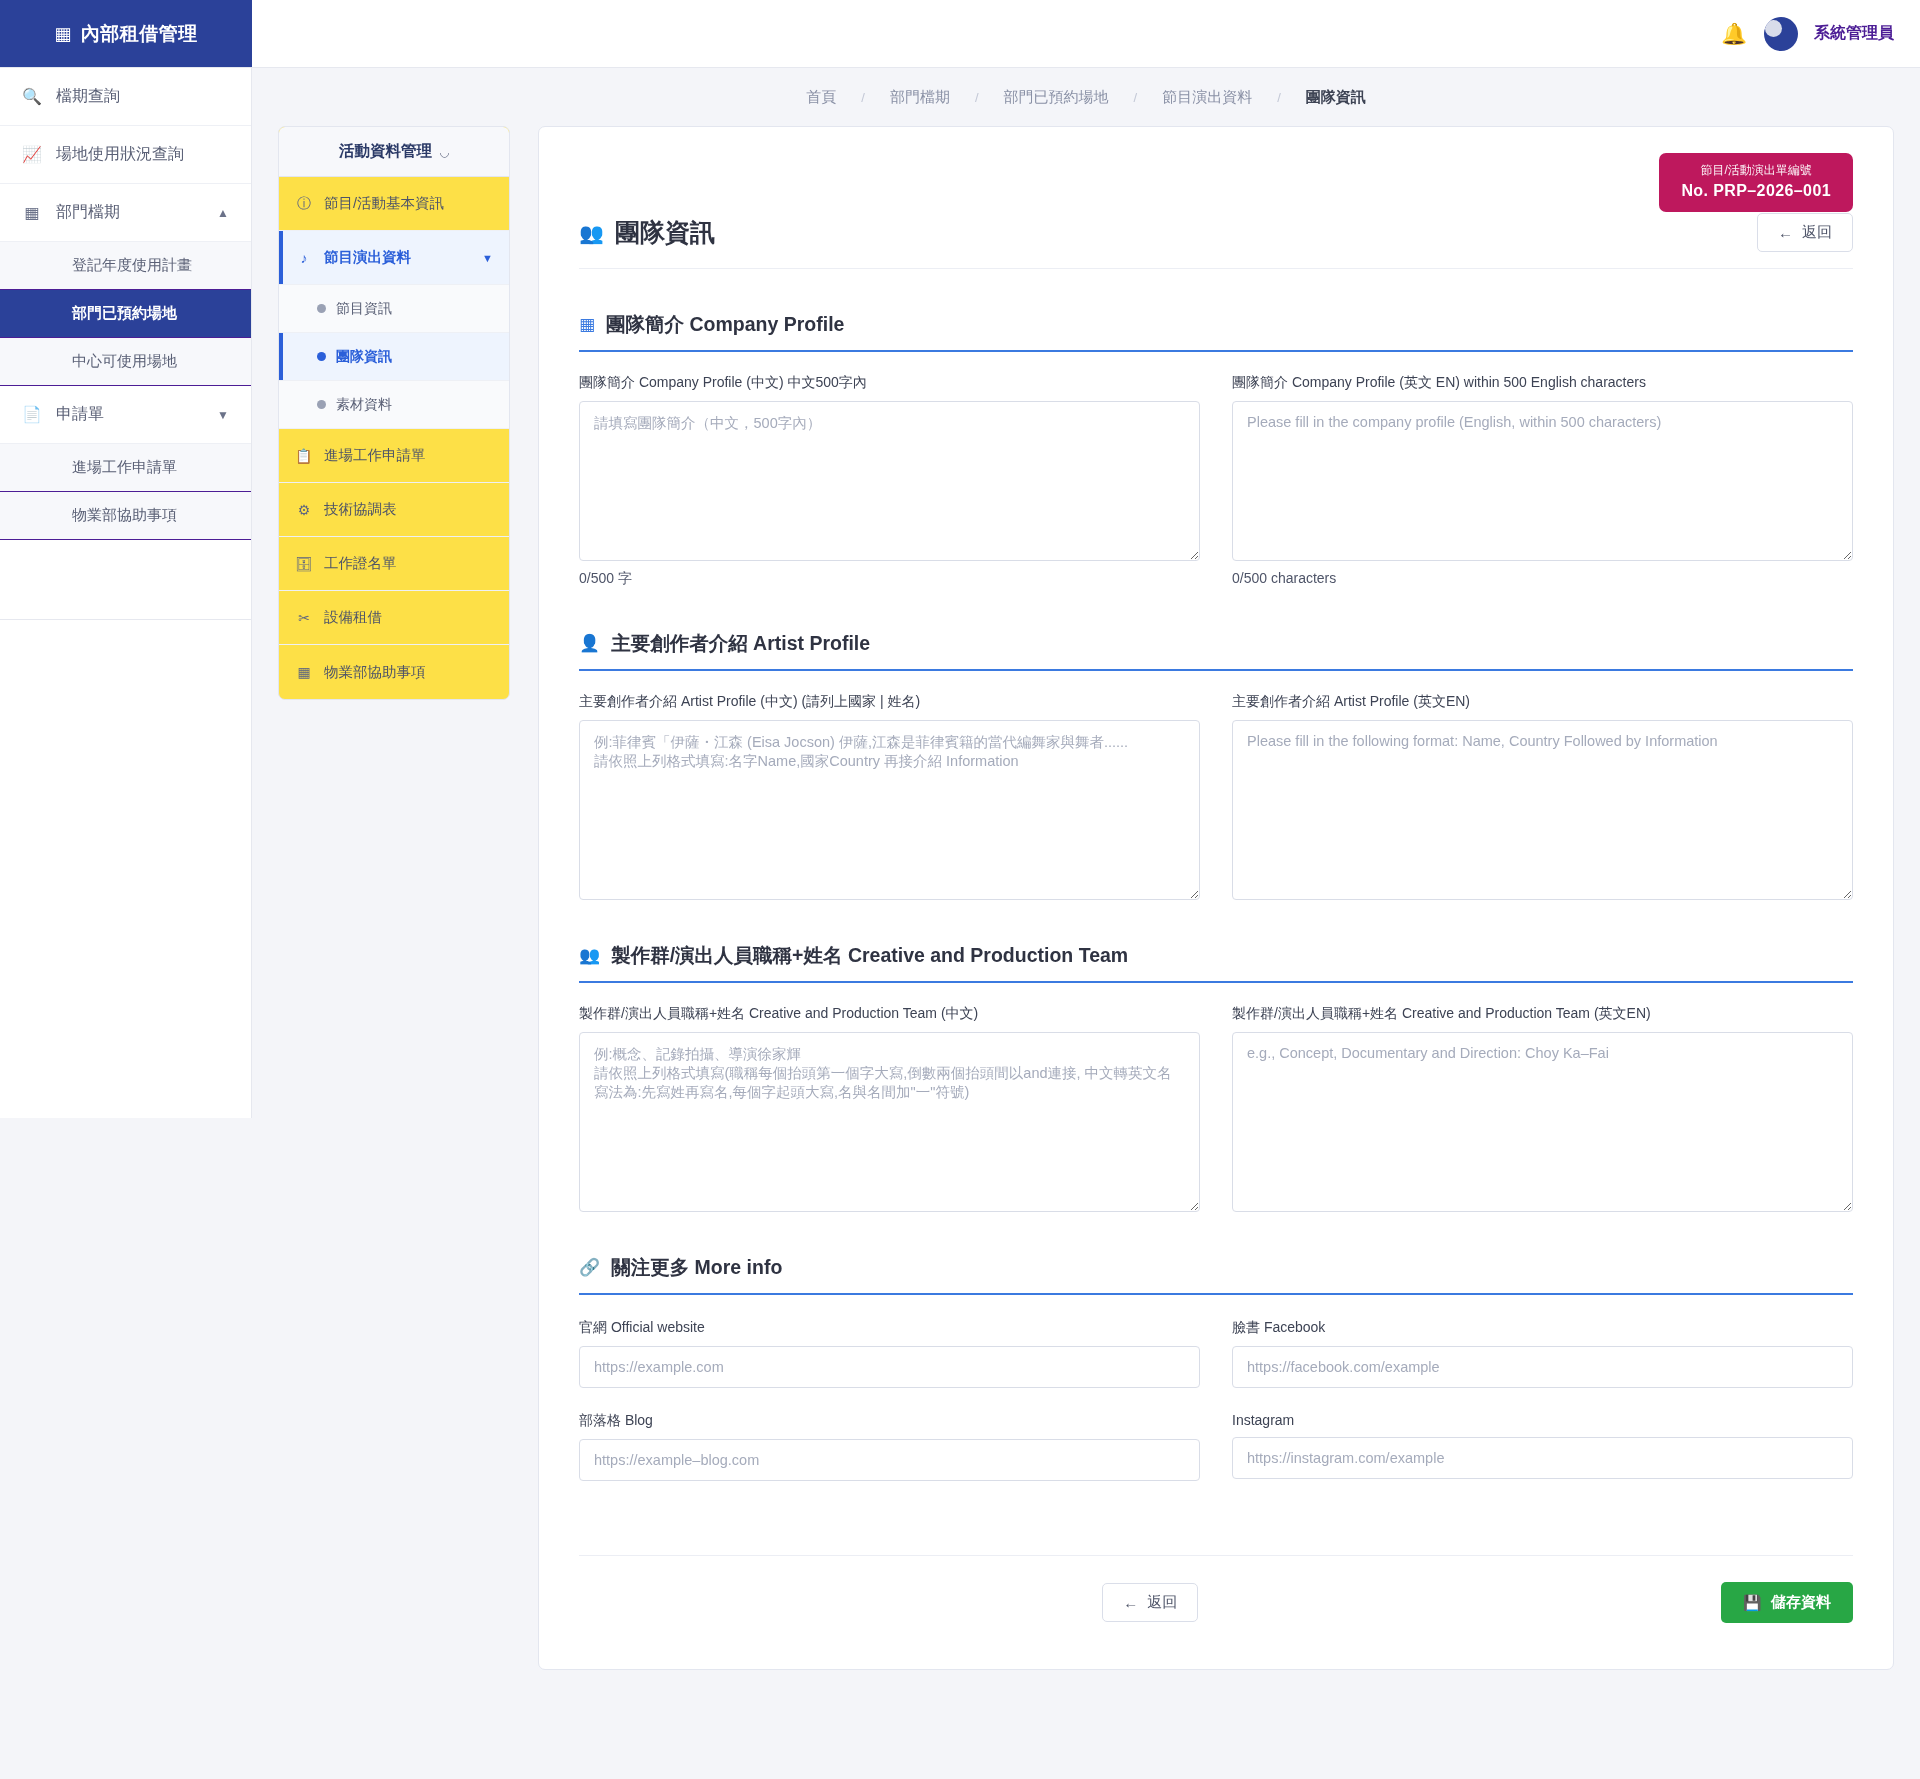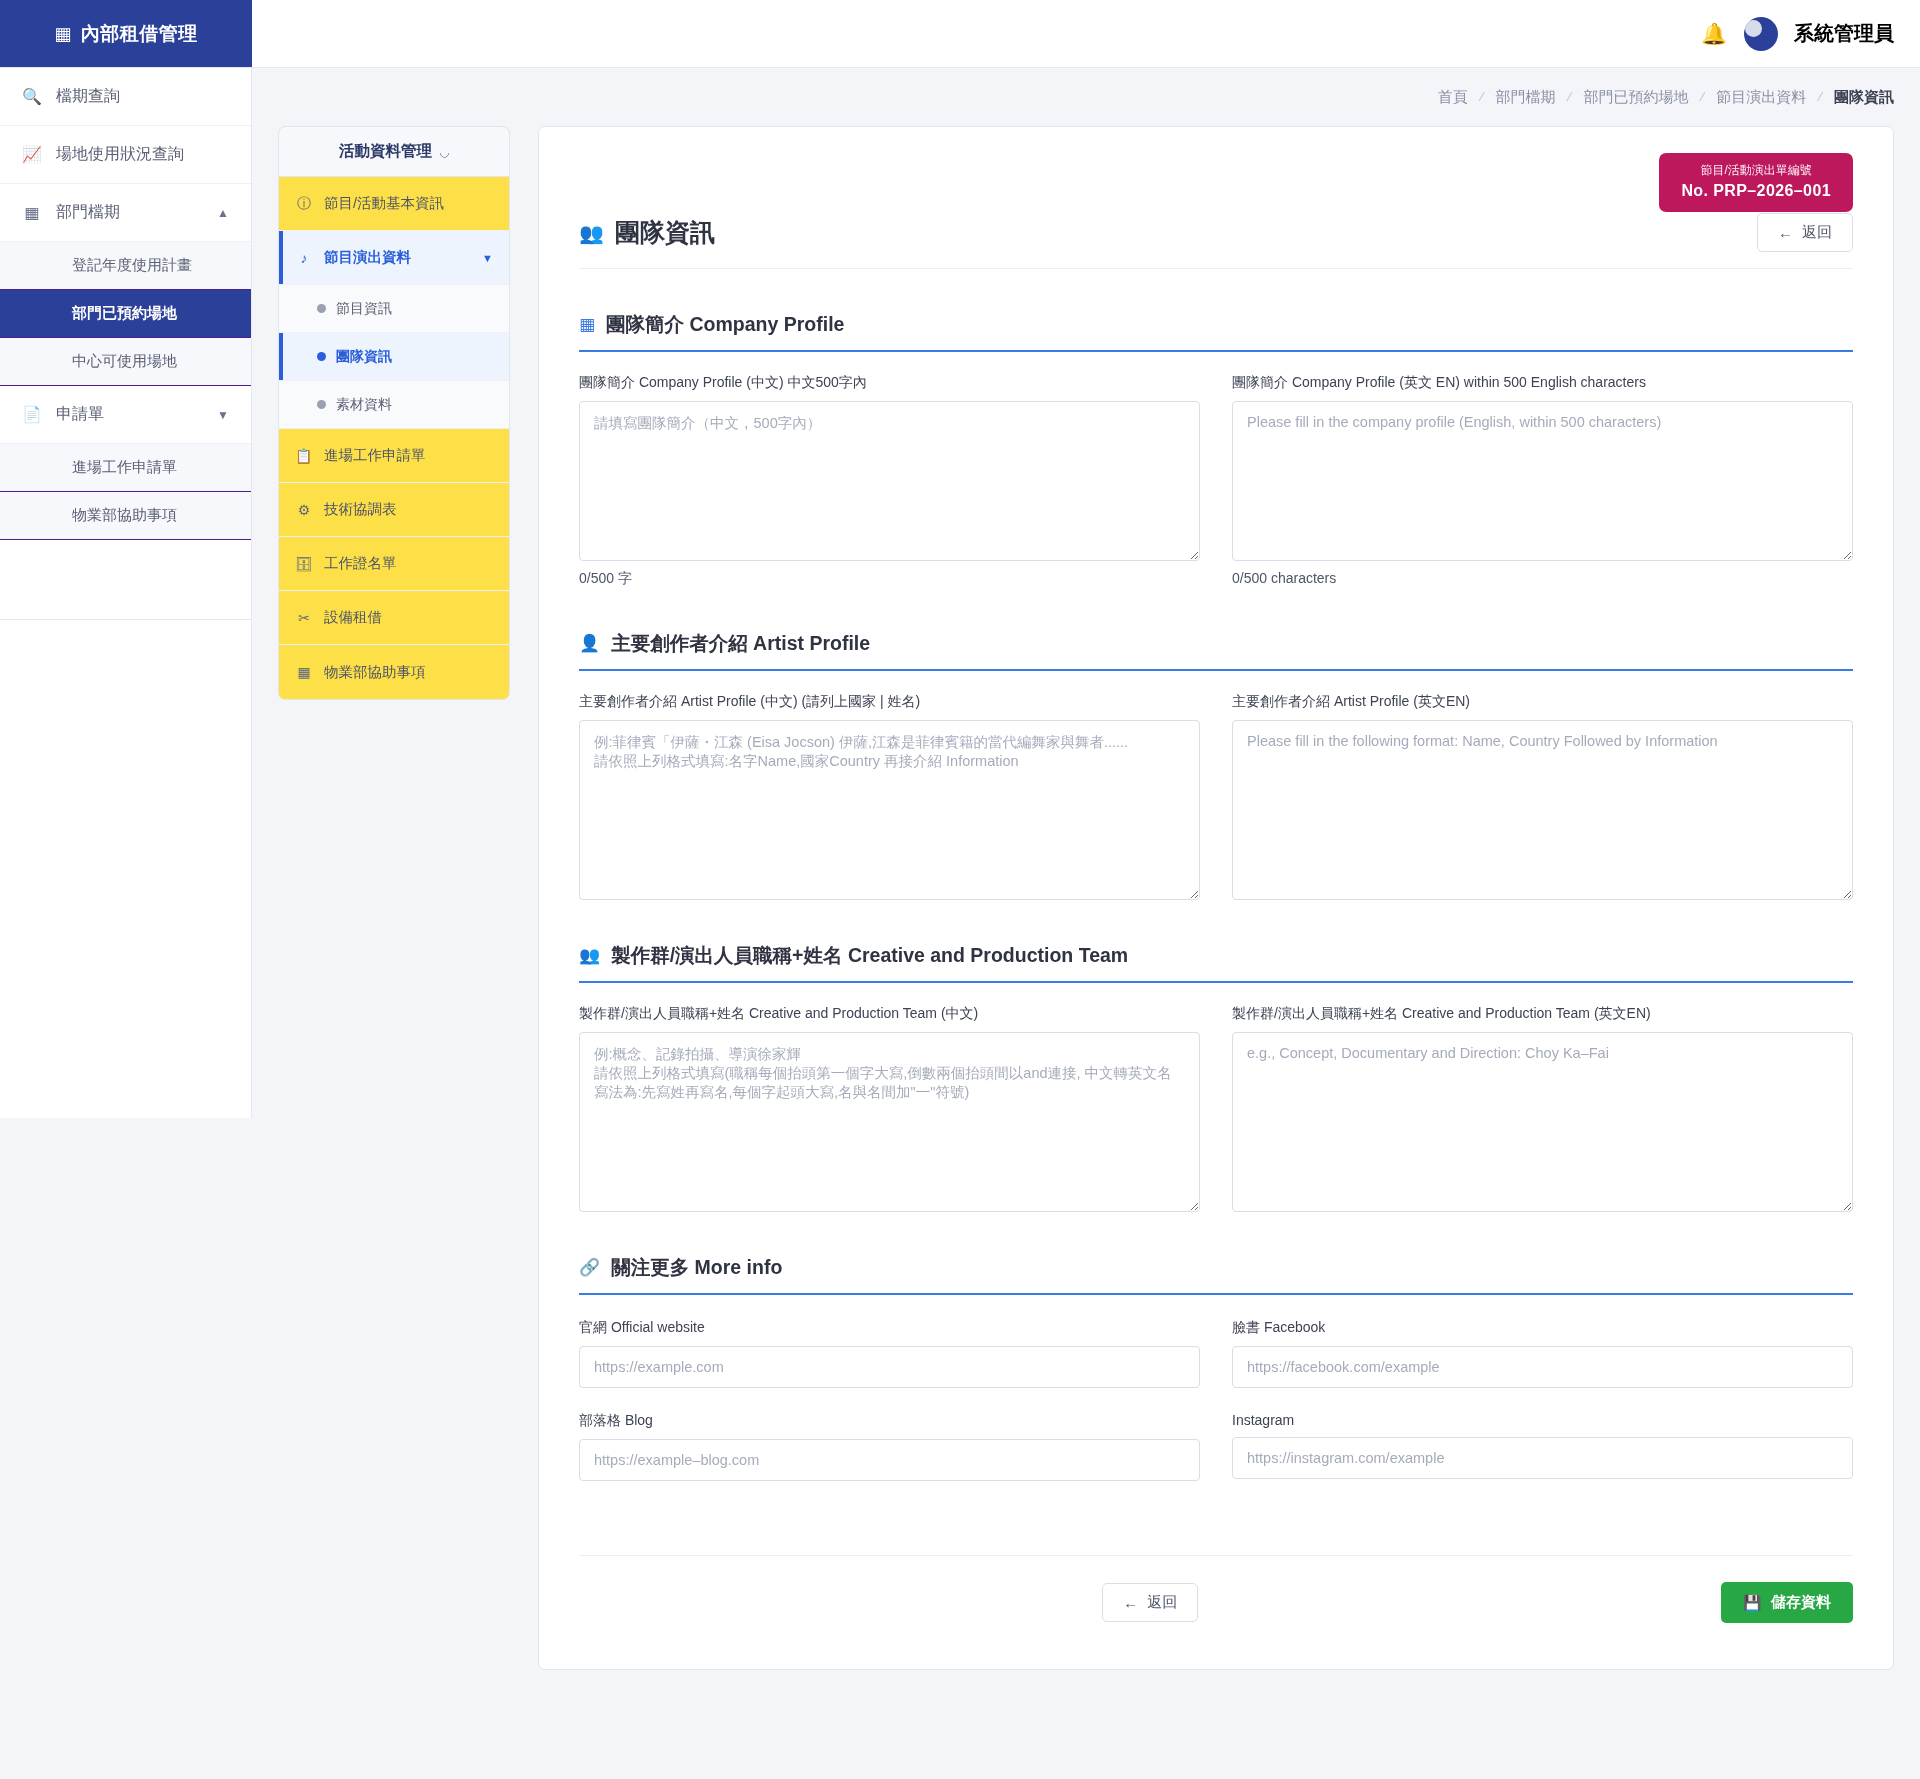--- a/index.html
+++ b/index.html
@@ -62,21 +62,21 @@
     overflow: hidden;
   }
   .avatar::after {
     content: "";
     position: absolute;
     width: 17px; height: 17px;
     border-radius: 50%;
     background: #d8dcea;
     left: 1px; top: 3px;
   }
-  .username { font-size: 20px; font-weight: 700; color: #000000; }
+  .username { font-size: 16px; font-weight: 700; color: #4c1d95; }
 
   
   .sidebar {
     position: absolute;
     top: 68px; left: 0;
     width: 252px;
     background: #ffffff;
     border-right: 1px solid #e6e8ef;
     min-height: 1050px;
     z-index: 30;
@@ -114,27 +114,26 @@
   .sidebar-spacer { height: 80px; border-bottom: 1px solid #e6e8ef; background:#fff;}
 
   
   .page {
     margin-left: 252px;
     padding: 0 26px 40px 26px;
     position: relative;
   }
   .breadcrumb {
     display: flex;
-    justify-content: flex-end;
-    align-items: center;
-    gap: 10px;
+    justify-content: center;
+    align-items: center;
+    gap: 25px;
     height: 58px;
     font-size: 15px;
     color: #8990a5;
-    font-family: Liberation Mono, monospace;
   }
   .breadcrumb .sep { color: #c3c8d6; font-size: 13px; }
   .breadcrumb .crumb { cursor: pointer; }
   .breadcrumb .crumb.current { color: #3d4354; font-weight: 700; cursor: default; }
 
   .layout { display: flex; gap: 28px; align-items: flex-start; }
 
   
   .mid {
     width: 232px;

